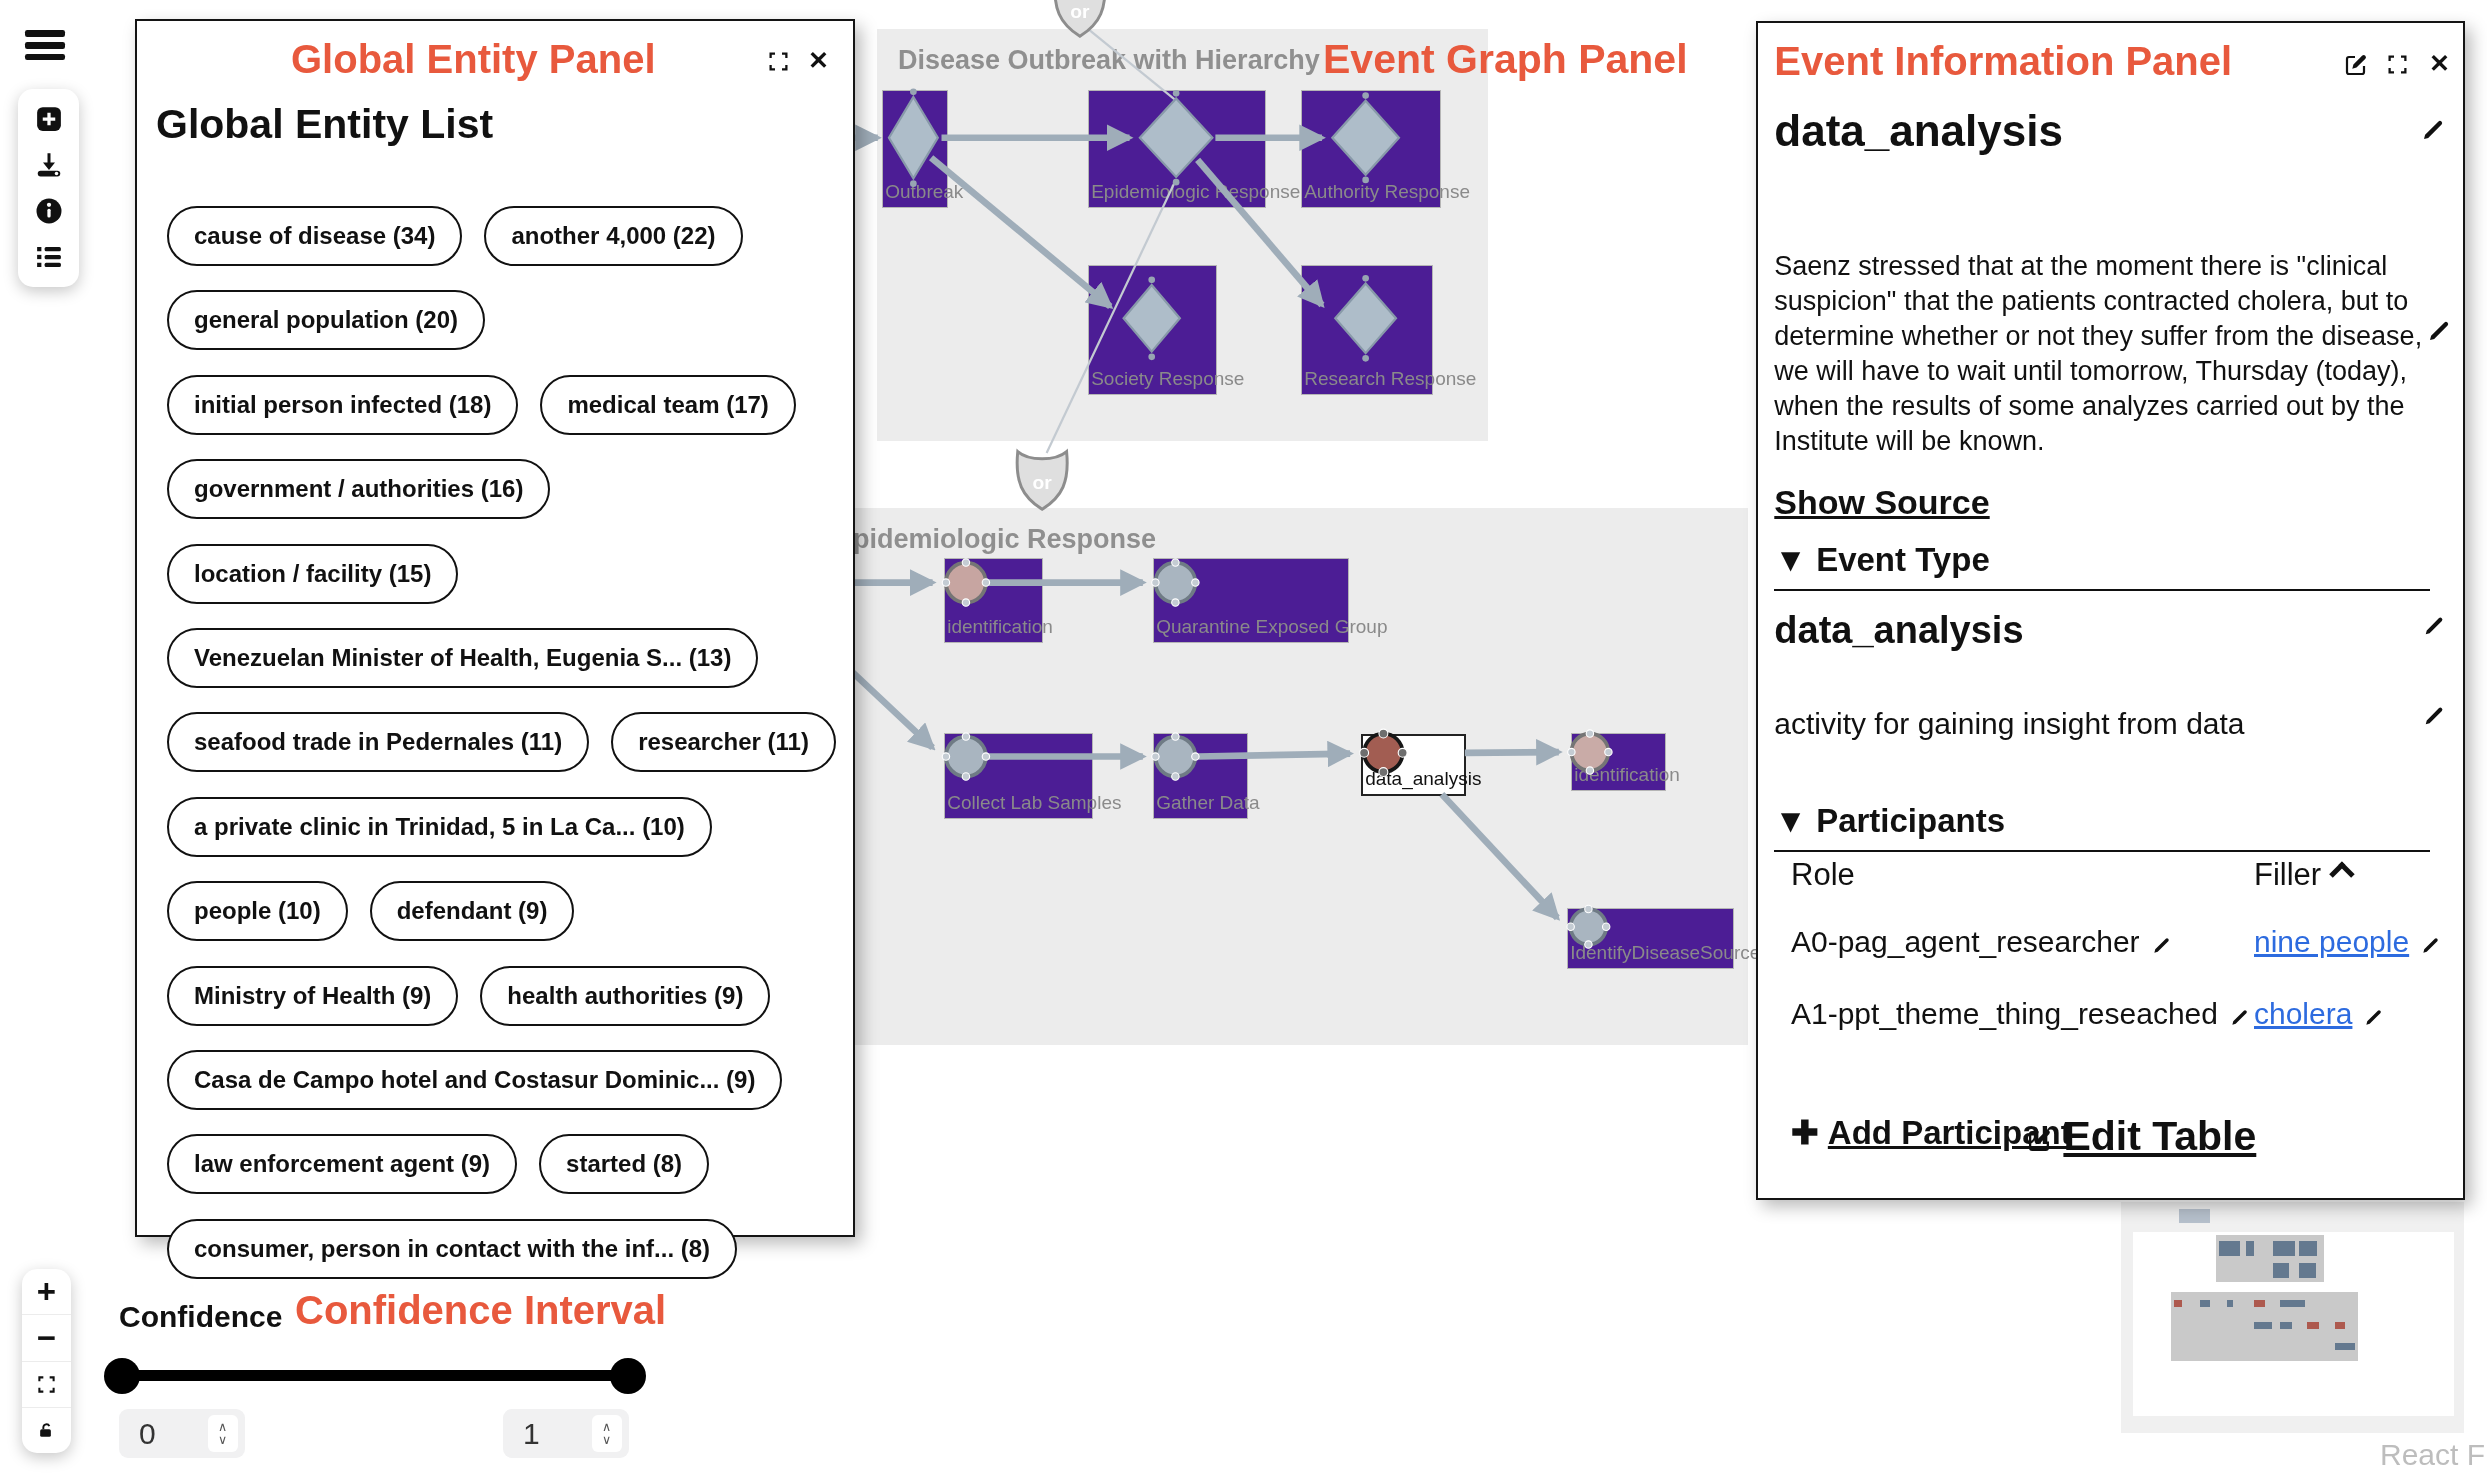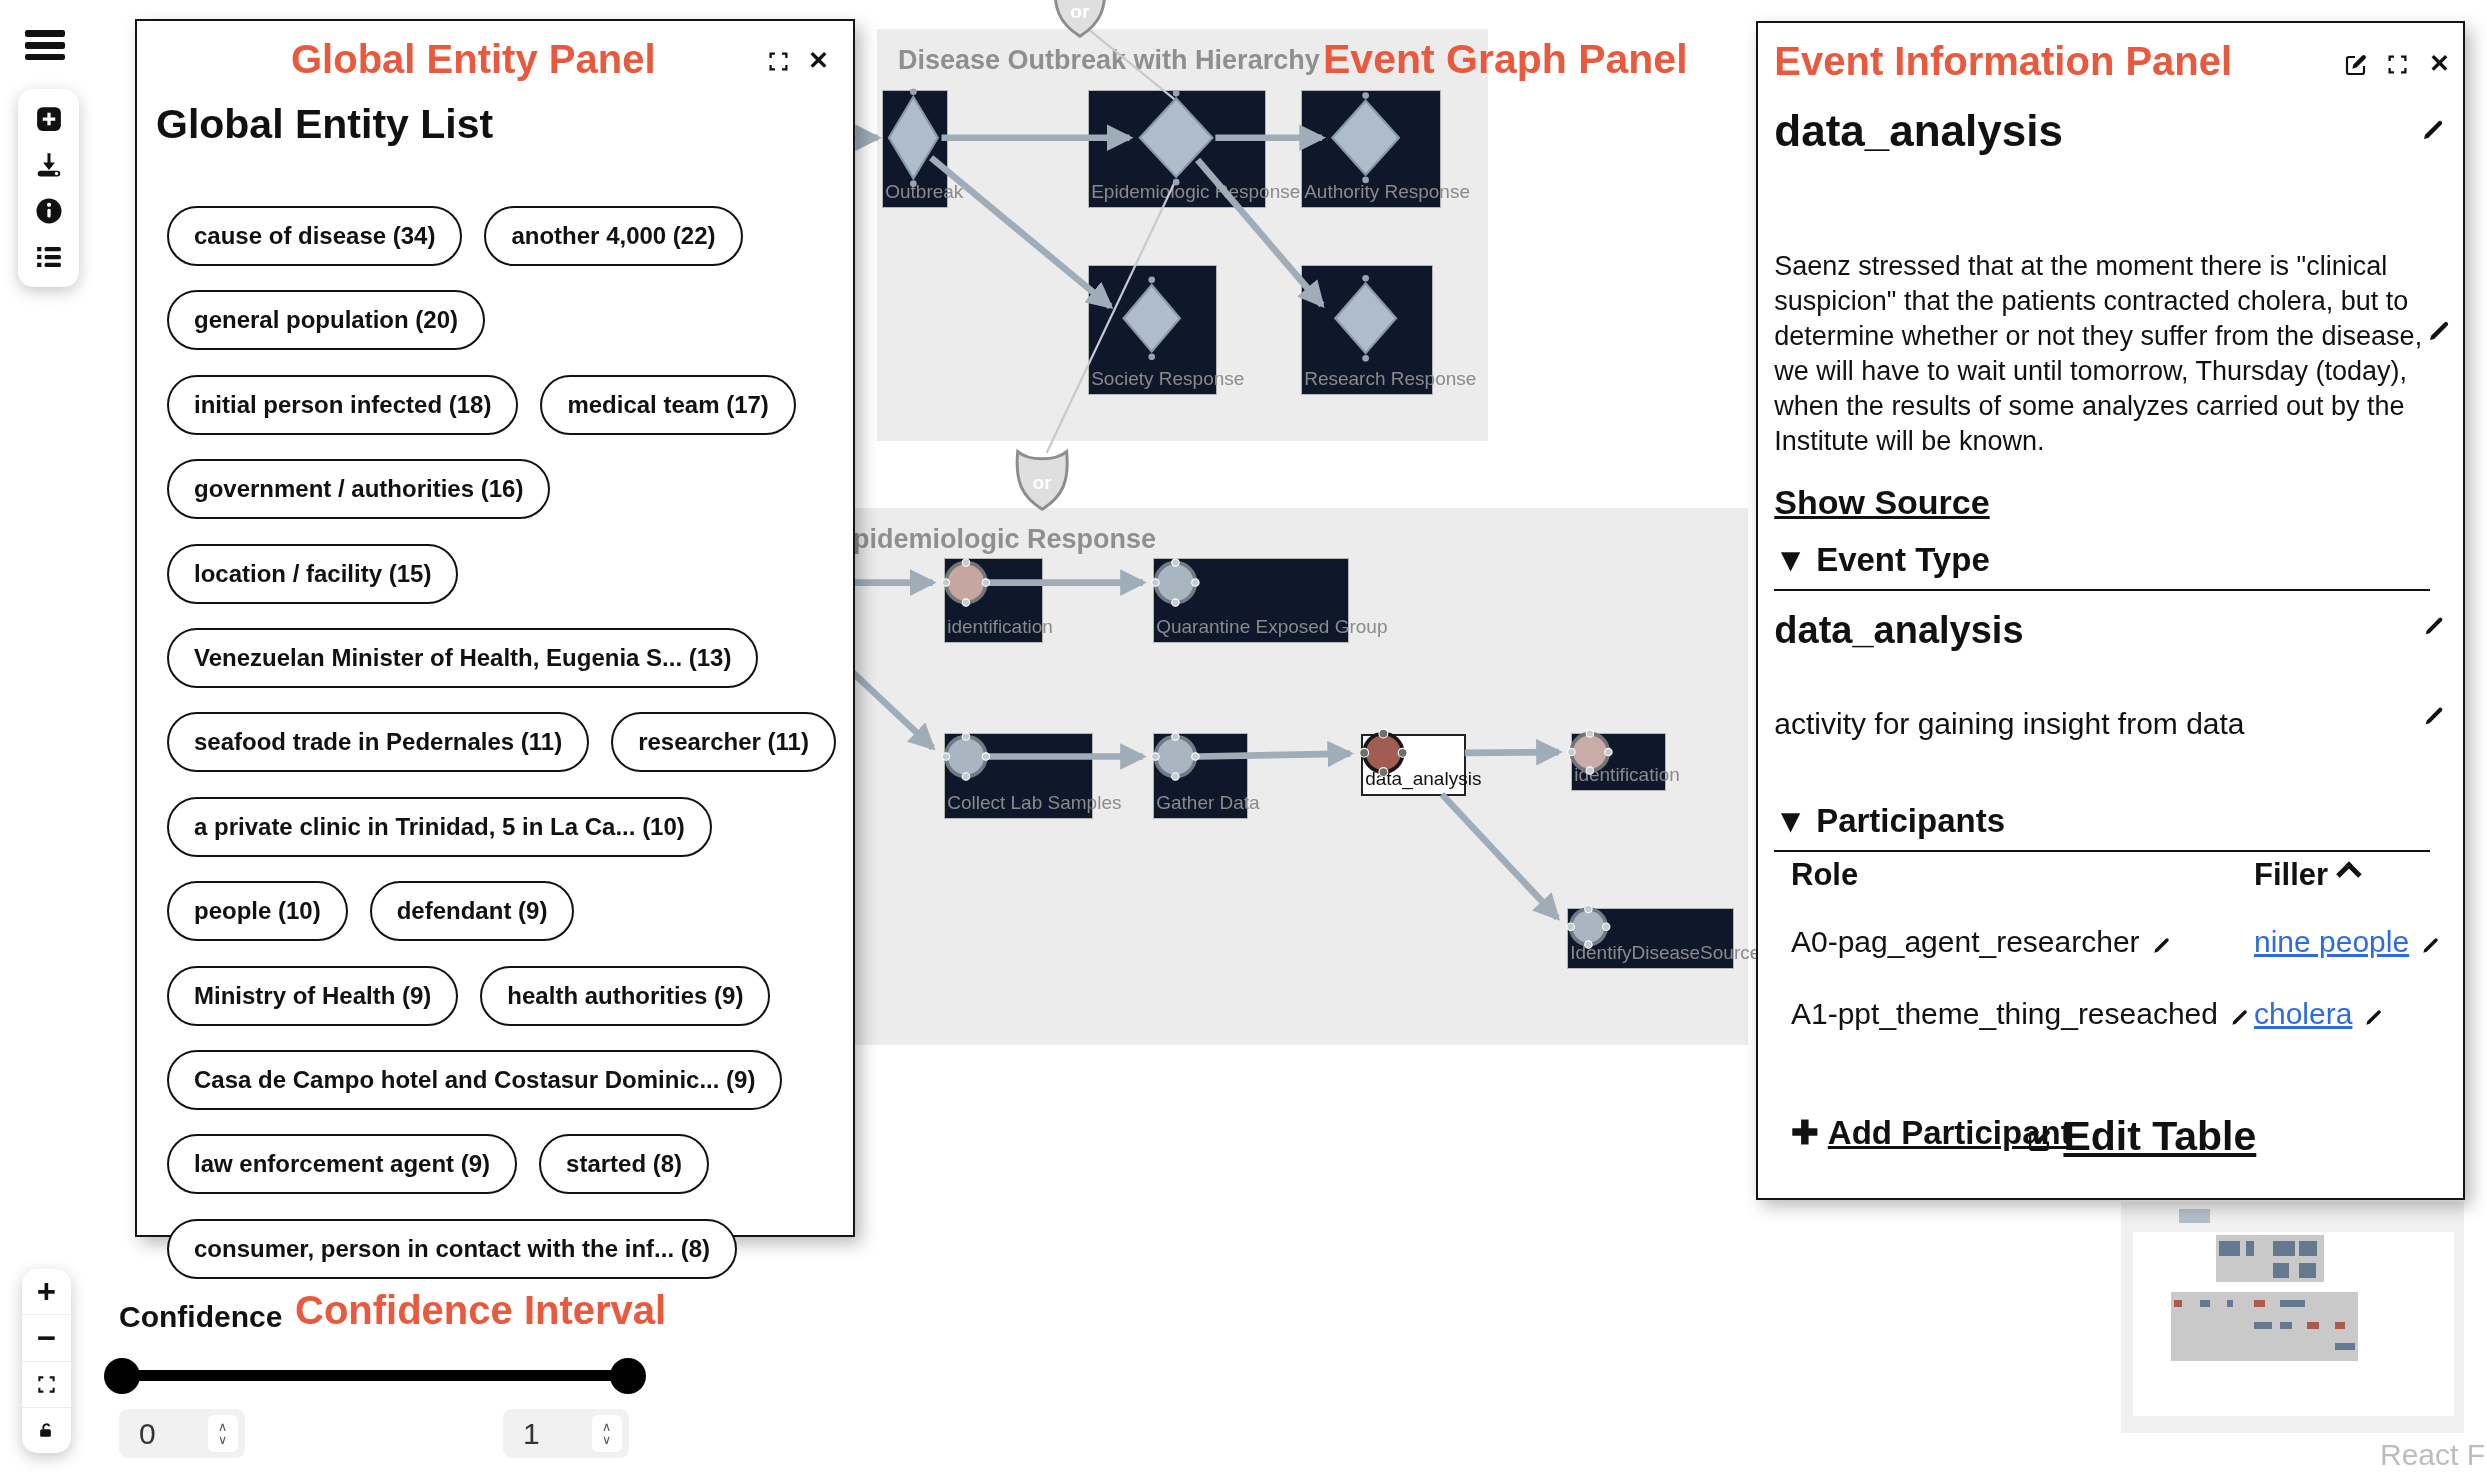--- a/index.html
+++ b/index.html
@@ -3,21 +3,21 @@
 <meta charset="utf-8">
 <style>
   html,body{margin:0;padding:0;background:#fff;}
   .stage{position:relative;width:2487px;height:1479px;overflow:hidden;background:#ffffff;
          font-family:"Liberation Sans",sans-serif;color:#111;}
   .abs{position:absolute;}
 
   
   .group{position:absolute;background:#ececec;z-index:1;}
   .group-label{position:absolute;left:21px;top:16.3px;font-size:27px;font-weight:bold;color:#8f8f8f;white-space:nowrap;}
-  .node-box{position:absolute;background:#0f172a;border:0.7px solid #b5b5b5;z-index:2;}
+  .node-box{position:absolute;background:#4c1d95;border:0.7px solid #b5b5b5;z-index:2;}
   .node-box.selected{background:#ffffff;border:2.2px solid #222;}
   .node-label{position:absolute;left:2.2px;bottom:3.7px;font-size:19px;color:#8a8a8a;white-space:nowrap;}
   .node-box.selected .node-label{color:#111;font-weight:normal;}
   .graph-svg{position:absolute;left:0;top:0;z-index:3;pointer-events:none;}
 
   
   .annot{position:absolute;color:#e8593d;font-weight:bold;white-space:nowrap;z-index:12;}
 
   
   .panel{position:absolute;background:#fff;border:2.2px solid #141414;box-shadow:6px 7.4px 16.3px rgba(0,0,0,.28);z-index:10;}
@@ -30,21 +30,21 @@
   .pill-rows{position:absolute;left:30px;top:185px;right:27px;display:flex;flex-direction:column;gap:24.4px;}
   .pill-row{display:flex;gap:22px;}
   .pill{border:2.2px solid #111;border-radius:31px;height:56px;display:flex;align-items:center;
         padding:0 25px;font-size:24px;font-weight:bold;white-space:nowrap;background:#fff;cursor:pointer;}
 
   
   .eip-h2{position:absolute;font-size:44px;font-weight:bold;}
   .eip-desc{position:absolute;font-size:27px;line-height:35px;color:#111;margin-top:35px;}
   .link-black{font-weight:bold;text-decoration:underline;color:#111;cursor:pointer;white-space:nowrap;}
   .sec-head{position:absolute;font-size:33px;font-weight:bold;border-bottom:2.2px solid #111;padding-bottom:10.4px;}
-  .tbl-head{position:absolute;font-size:31px;font-weight:bold;}
+  .tbl-head{position:absolute;font-size:31px;font-weight:normal;}
   .tbl-cell{position:absolute;font-size:30px;white-space:nowrap;}
   .blue-link{color:#2d6bdf;text-decoration:underline;cursor:pointer;}
   .pencil{display:inline-block;margin-left:12px;cursor:pointer;line-height:0;vertical-align:-3px;}
   .chev-up{display:inline-block;width:13.3px;height:13.3px;border-top:5.2px solid #111;border-right:5.2px solid #111;
            transform:rotate(-45deg);margin-left:12px;vertical-align:1.5px;}
 
   
   .burger{position:absolute;left:25px;top:30px;width:40px;cursor:pointer;z-index:11;}
   .burger div{height:6.7px;background:#111;border-radius:2.2px;margin-bottom:5.2px;}
   .tool-card{position:absolute;background:#fff;border-radius:15px;box-shadow:0 4.4px 15px rgba(0,0,0,.22);z-index:11;

